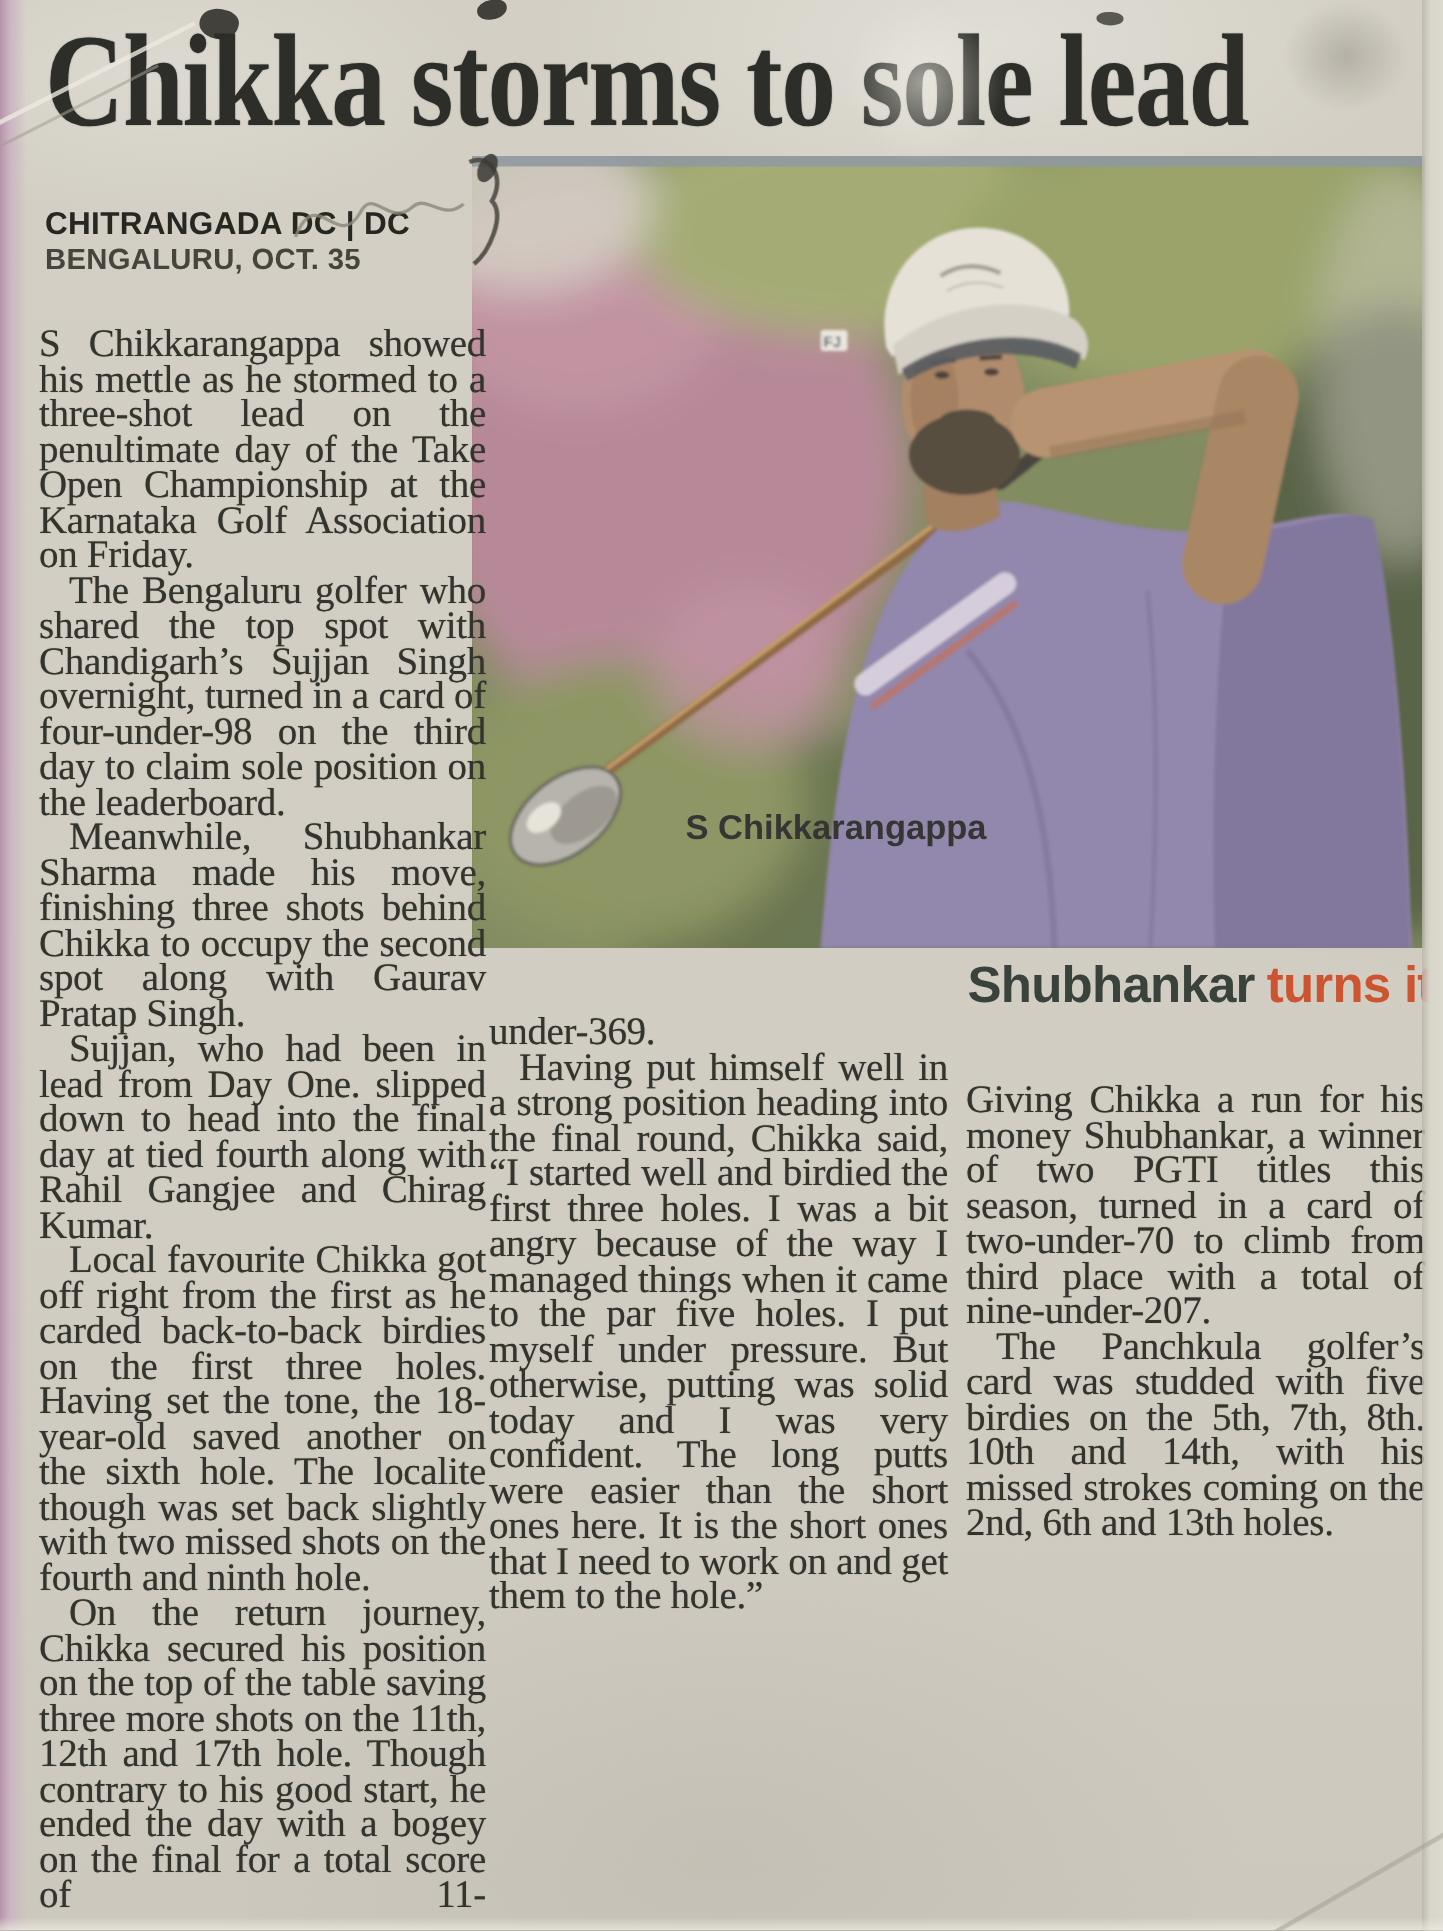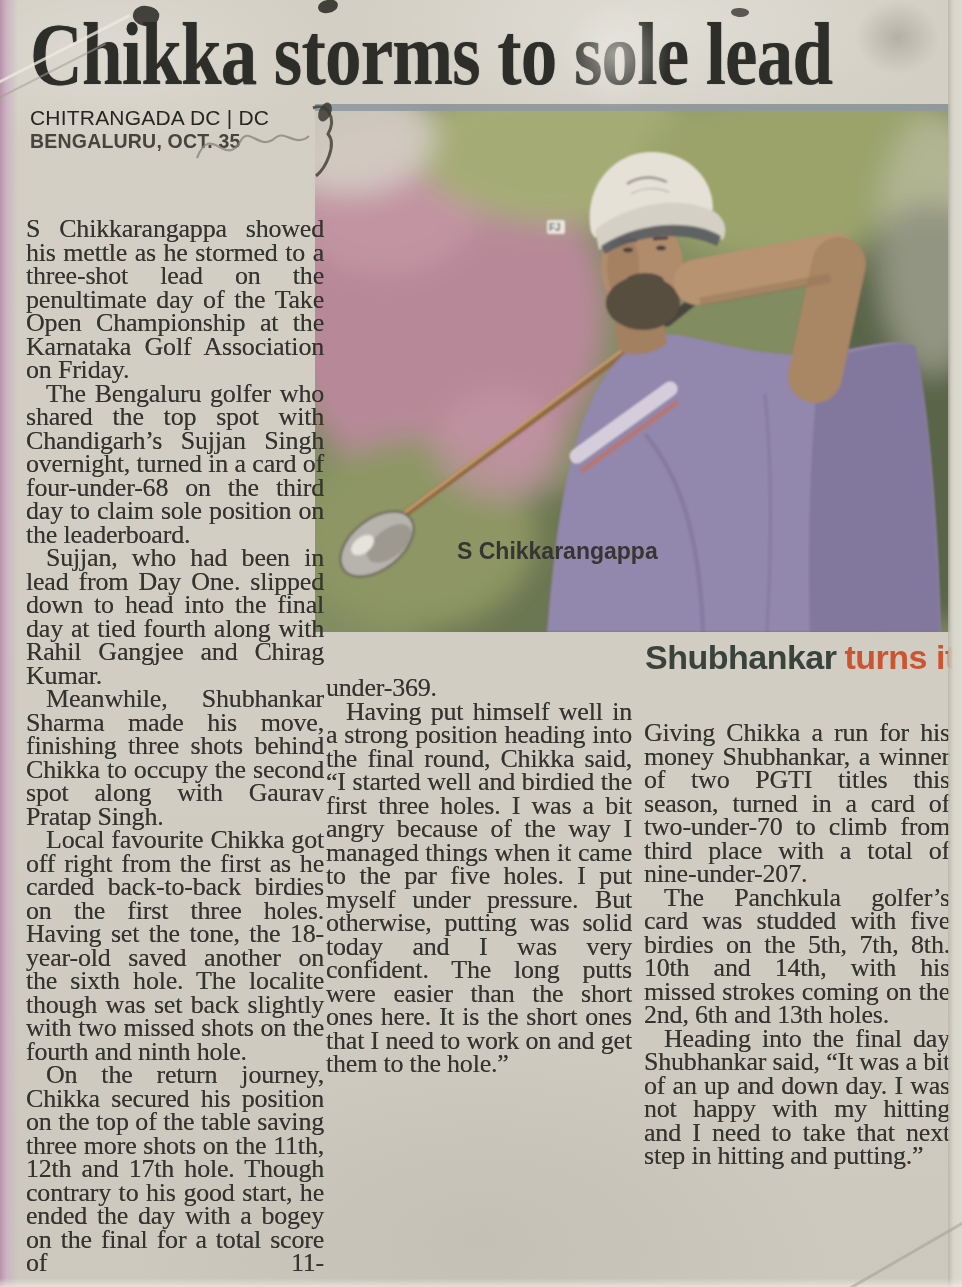--- a/index.html
+++ b/index.html
@@ -14,21 +14,21 @@
     font-family:"Liberation Serif", serif;
   }
   
   .headline{
     position:absolute;left:30px;top:4px;margin:0;white-space:nowrap;
     font-family:"Liberation Serif", serif;font-weight:700;font-size:88px;
     letter-spacing:-1px;color:#2d2e29;transform:scaleX(.83);transform-origin:left top;
     text-shadow:0 0 1px rgba(40,40,34,.55);
   }
   .byline-block{position:absolute;left:30px;top:106px;font-family:"Liberation Sans",sans-serif;}
-  .byline{font-size:21px;font-weight:400;color:#272722;letter-spacing:.2px;line-height:24px;}
+  .byline{font-size:21px;font-weight:700;color:#272722;letter-spacing:.2px;line-height:24px;margin-top:32px;}
   .dateline{font-size:19.5px;font-weight:700;color:#45453e;letter-spacing:.2px;line-height:23px;}
   
   .col{
     position:absolute;text-align:justify;color:#33342e;
     font-size:26px;line-height:23.5px;letter-spacing:-0.2px;
     text-shadow:0 0 .6px rgba(45,45,38,.6);
     margin-top:35px;
   }
   .col p{margin:0;text-indent:20px;}
   .col p.noindent{text-indent:0;}
@@ -135,38 +135,37 @@
       <path d="M382,178 L520,152" stroke="#bb8b5e" stroke-width="46" stroke-linecap="round" fill="none"></path>
       <path d="M524,160 L500,272" stroke="#ab7b50" stroke-width="54" stroke-linecap="round" fill="none"></path>
       <path d="M385,198 L515,174" stroke="#8f6540" stroke-width="9" opacity=".45" fill="none"></path>
     </g>
     <text x="142" y="455" font-family="Liberation Sans, sans-serif" font-size="23" font-weight="bold" fill="#20201d">S Chikkarangappa</text>
     <rect width="635" height="528" fill="#d5d1c3" opacity=".10"></rect>
   </svg>
 
   <div id="col1" class="col">
     <p class="noindent">S Chikkarangappa showed his mettle as he stormed to a three-shot lead on the penultimate day of the Take Open Championship at the Karnataka Golf Association on Friday.</p>
-    <p>The Bengaluru golfer who shared the top spot with Chandigarh’s Sujjan Singh overnight, turned in a card of four-under-68 on the third day to claim sole position on the leaderboard.</p>
+    <p>The Bengaluru golfer who shared the top spot with Chandigarh’s Sujjan Singh overnight, turned in a card of four-under-98 on the third day to claim sole position on the leaderboard.</p>
+    <p>Meanwhile, Shubhankar Sharma made his move, finishing three shots behind Chikka to occupy the second spot along with Gaurav Pratap Singh.</p>
     <p>Sujjan, who had been in lead from Day One. slipped down to head into the final day at tied fourth along with Rahil Gangjee and Chirag Kumar.</p>
-    <p>Meanwhile, Shubhankar Sharma made his move, finishing three shots behind Chikka to occupy the second spot along with Gaurav Pratap Singh.</p>
     <p>Local favourite Chikka got off right from the first as he carded back-to-back birdies on the first three holes. Having set the tone, the 18-year-old saved another on the sixth hole. The localite though was set back slightly with two missed shots on the fourth and ninth hole.</p>
     <p class="spread-last">On the return journey, Chikka secured his position on the top of the table saving three more shots on the 11th, 12th and 17th hole. Though contrary to his good start, he ended the day with a bogey on the final for a total score of 11-</p>
   </div>
 
   <div id="col2" class="col">
     <p class="noindent">under-369.</p>
     <p>Having put himself well in a strong position heading into the final round, Chikka said, “I started well and birdied the first three holes. I was a bit angry because of the way I managed things when it came to the par five holes. I put myself under pressure. But otherwise, putting was solid today and I was very confident. The long putts were easier than the short ones here. It is the short ones that I need to work on and get them to the hole.”</p>
   </div>
 
   <h2 class="subhead"><span>Shubhankar</span><span class="accent">turns it on</span></h2>
 
   <div id="col3" class="col">
     <p class="noindent">Giving Chikka a run for his money Shubhankar, a winner of two PGTI titles this season, turned in a card of two-under-70 to climb from third place with a total of nine-under-207.</p>
     <p>The Panchkula golfer’s card was studded with five birdies on the 5th, 7th, 8th. 10th and 14th, with his missed strokes coming on the 2nd, 6th and 13th holes.</p>
-    <p>Heading into the final day Shubhankar said, “It was a bit of an up and down day. I was not happy with my hitting and I need to take that next step in hitting and putting.”</p>
   </div>
 
   <div class="left-strip"></div>
   <div class="right-strip"></div>
   <div class="bottom-strip"></div>
 
   <div class="crease light" style="left:-12px;top:48px;width:150px;height:3px;transform:rotate(-27deg);"></div>
   <div class="crease" style="left:-8px;top:70px;width:120px;height:2px;transform:rotate(-27deg);"></div>
   <div class="crease" style="left:840px;top:1252px;width:140px;height:3px;transform:rotate(-30deg);"></div>
 

